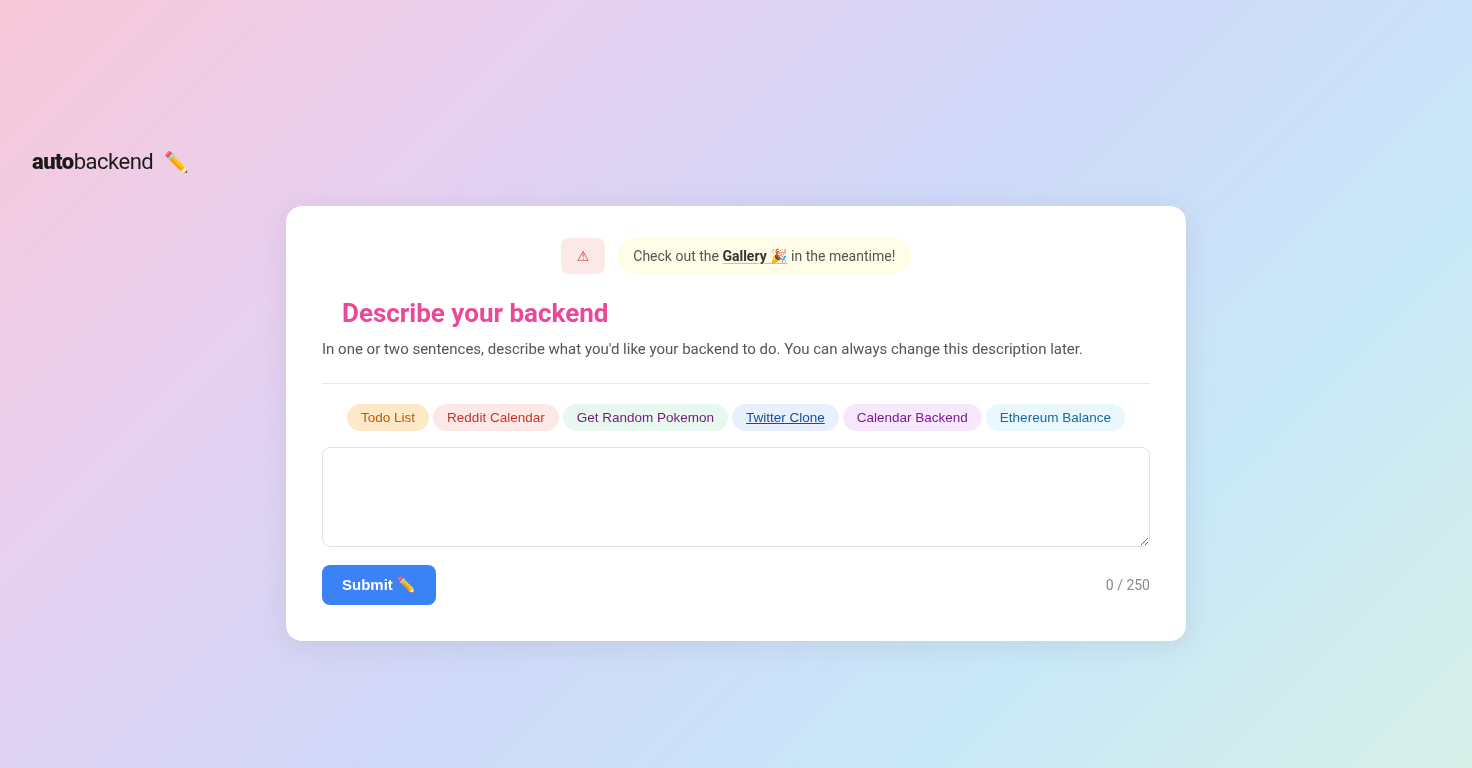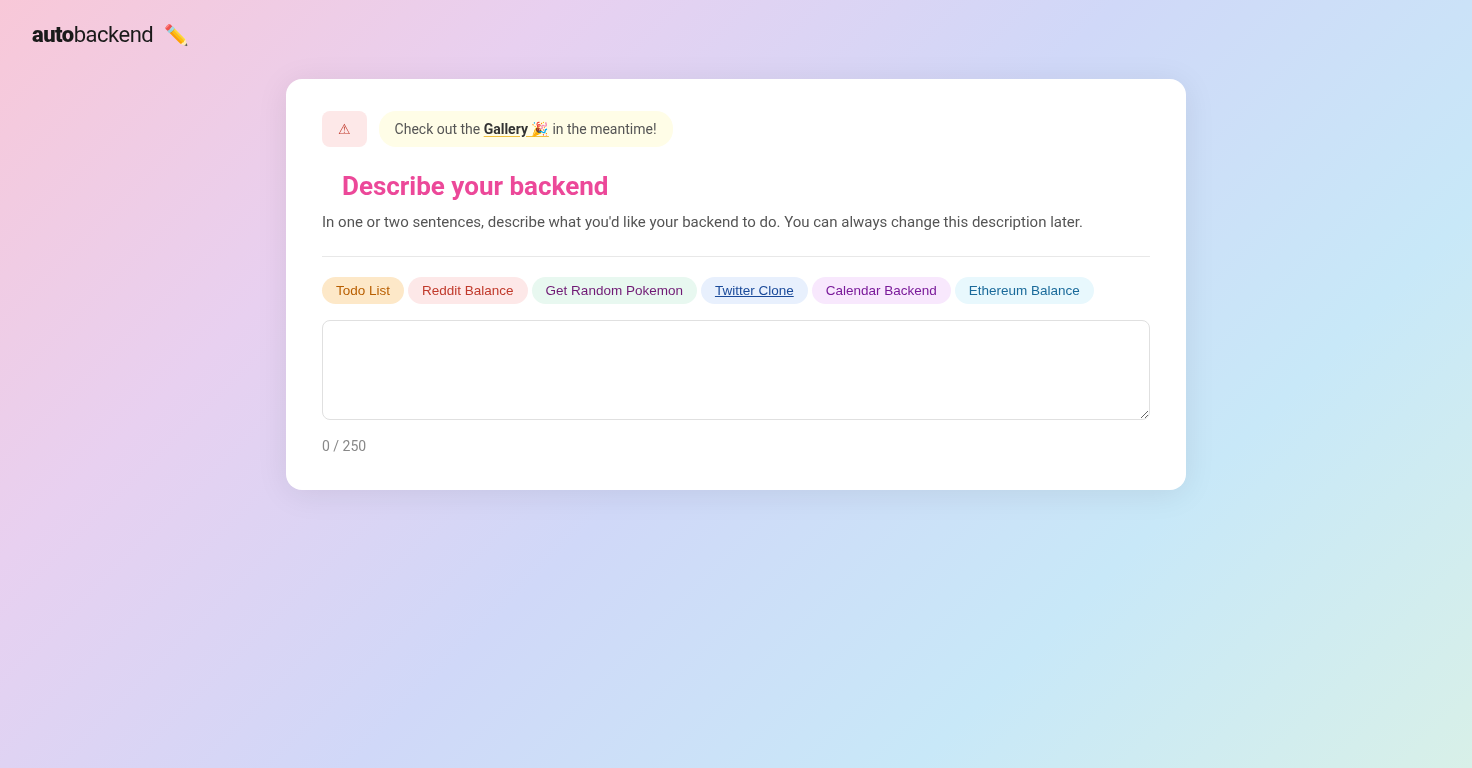--- a/index.html
+++ b/index.html
@@ -1,18 +1,19 @@
 <!DOCTYPE html>
 <html><head>
   <meta charset="utf-8">
   <style>
     * {
       box-sizing: border-box;
       margin: 0;
       padding: 0;
+      justify-content: center;
     }
 
     body {
       width: 1472px;
       height: 768px;
       background: linear-gradient(135deg, #f8c8d8 0%, #e8d0f0 25%, #d0d8f8 50%, #c8e8f8 75%, #d8f0e8 100%);
       font-family: -apple-system, BlinkMacSystemFont, 'Segoe UI', Roboto, sans-serif;
       display: flex;
       flex-direction: column;
       align-items: flex-start;
@@ -232,27 +233,28 @@
       </div>
     </div>
 
     <h1 class="section-title">Describe your backend</h1>
     <p class="section-subtitle">In one or two sentences, describe what you'd like your backend to do. You can always change this description later.</p>
 
     <hr class="divider">
 
     <div class="suggestion-pills">
       <button class="pill pill-todo">Todo List</button>
-      <button class="pill pill-reddit">Reddit Balance</button>
+      <button class="pill pill-reddit">Reddit Calendar</button>
       <button class="pill pill-pokemon">Get Random Pokemon</button>
       <button class="pill pill-twitter">Twitter Clone</button>
       <button class="pill pill-calendar">Calendar Backend</button>
       <button class="pill pill-ethereum">Ethereum Balance</button>
     </div>
 
     <textarea class="description-textarea" placeholder="" style=""></textarea>
 
     <div class="footer-row">
+      <button class="submit-btn">Submit ✏️</button>
       <span class="char-count">0 / 250</span>
     </div>
 
   </div>
 </div>
 
 </body></html>

